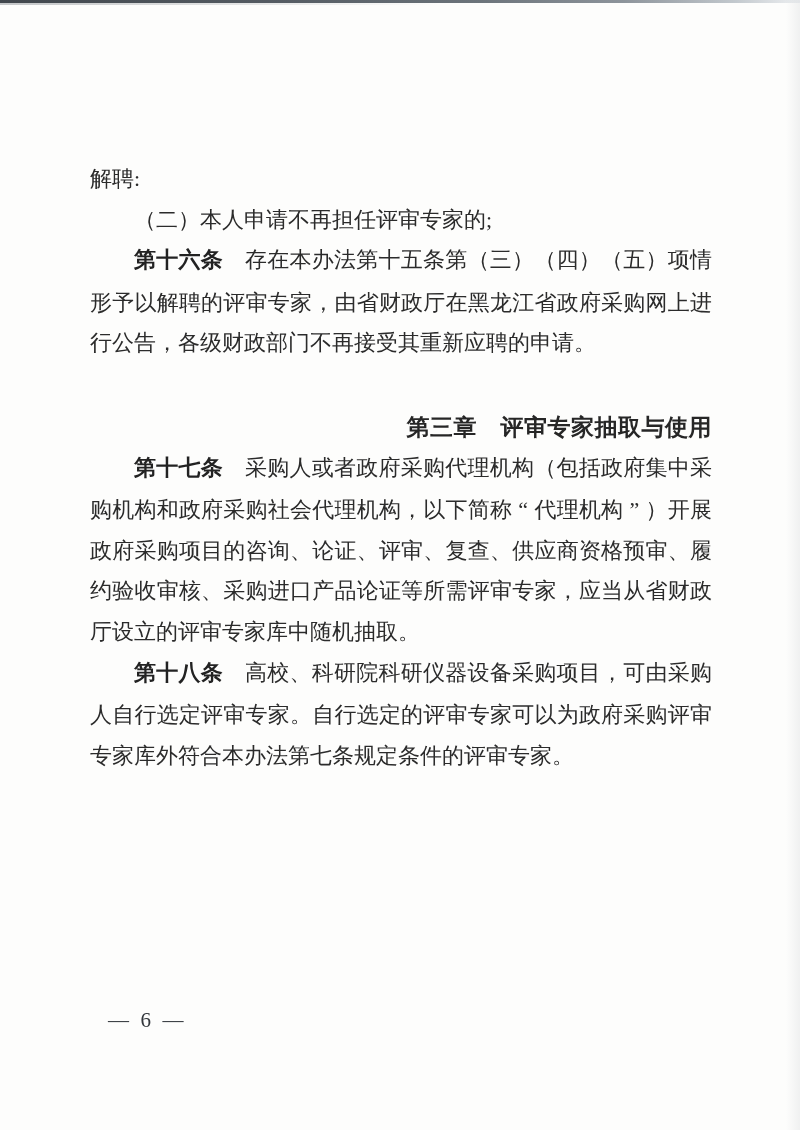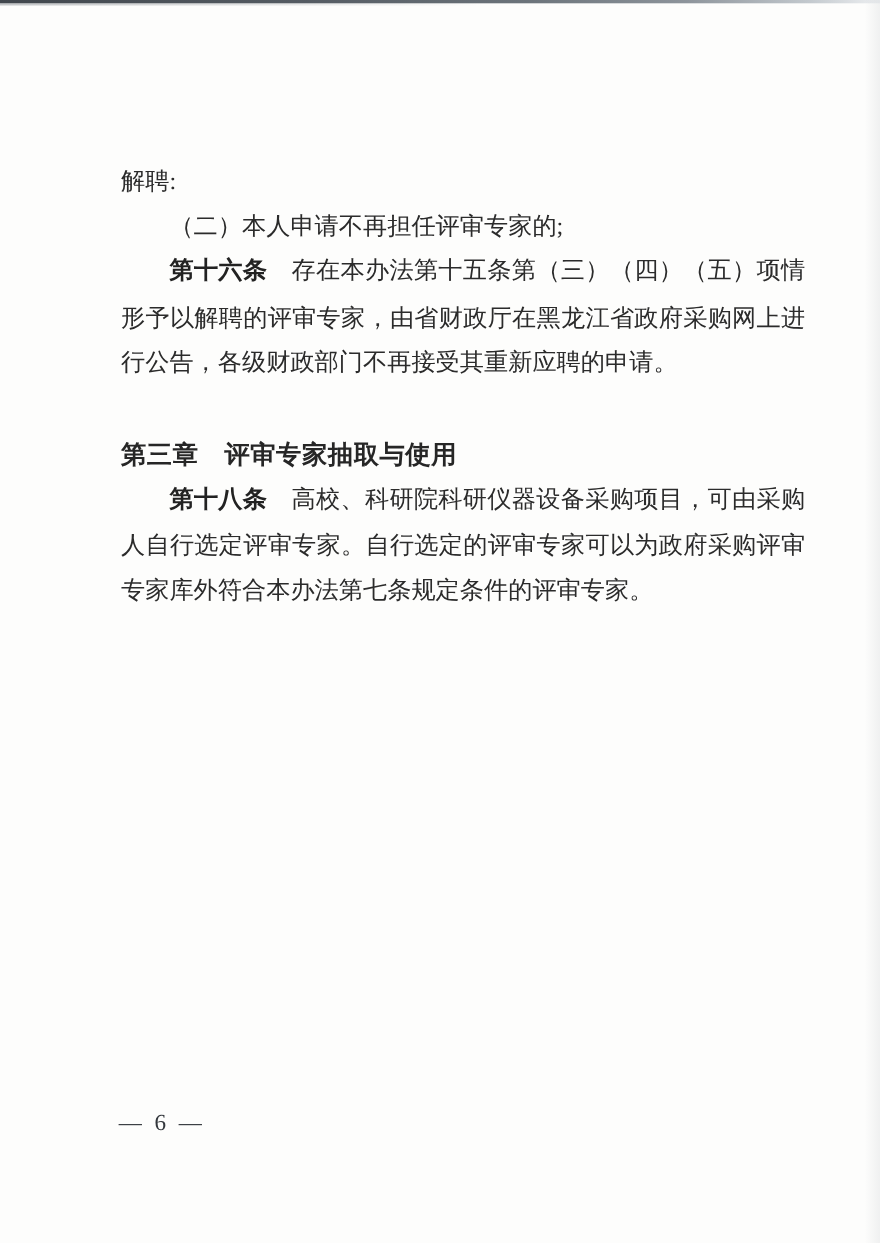--- a/index.html
+++ b/index.html
@@ -19,30 +19,29 @@
   .scan-edge-top::after{
     content:"";position:absolute;left:0;top:3px;width:55%;height:2px;
     background:linear-gradient(90deg,rgba(90,97,104,.35),rgba(90,97,104,0));
   }
   
   .scan-edge-right{
     position:absolute;top:0;right:0;width:14px;height:100%;
     background:linear-gradient(90deg,rgba(170,175,180,0) 0%,rgba(170,175,180,.16) 100%);
   }
   .doc-body{
-    position:absolute;left:90px;top:145px;width:622px;
+    position:absolute;left:90px;top:159px;width:622px;
     font-size:22px;line-height:40.6px;
     color:#2b2b2b;
     text-align:justify;
-    margin-left:20px;
   }
   .para{margin:0;text-indent:44px;}
   .para.continuation{text-indent:0;}
   .para.chapter{
-    text-indent:0;text-align:left;
+    text-indent:0;text-align:right;
     font-family:"Liberation Sans","DejaVu Sans",sans-serif;
     font-weight:700;font-size:23px;letter-spacing:.5px;
     margin-top:43px;color:#262626;
   }
   .art-no{
     font-family:Liberation Mono, monospace;
     font-weight:700;margin-right:22px;color:#222;
   }
   
   .fw{display:inline-block;width:22px;text-align:center;text-indent:0;}
@@ -58,20 +57,21 @@
 
 <div class="sheet">
   <div class="scan-edge-top"></div>
   <div class="scan-edge-right"></div>
 
   <main class="doc-body" id="doc-body">
       <p class="para continuation">解聘:</p>
       <p class="para body">（二）本人申请不再担任评审专家的;</p>
       <p class="para article"><span class="art-no">第十六条</span>存在本办法第十五条第（三）（四）（五）项情形予以解聘的评审专家，由省财政厅在黑龙江省政府采购网上进行公告，各级财政部门不再接受其重新应聘的申请。</p>
       <p class="para chapter">第三章　评审专家抽取与使用</p>
+      <p class="para article"><span class="art-no">第十七条</span>采购人或者政府采购代理机构（包括政府集中采购机构和政府采购社会代理机构，以下简称<span class="fw">“</span>代理机构<span class="fw">”</span>）开展政府采购项目的咨询、论证、评审、复查、供应商资格预审、履约验收审核、采购进口产品论证等所需评审专家，应当从省财政厅设立的评审专家库中随机抽取。</p>
       <p class="para article"><span class="art-no">第十八条</span>高校、科研院科研仪器设备采购项目，可由采购人自行选定评审专家。自行选定的评审专家可以为政府采购评审专家库外符合本办法第七条规定条件的评审专家。</p>
     </main>
 
   <div class="page-footer">
     <span>—</span>
     <span>6</span>
     <span>—</span>
   </div>
 </div>
 

